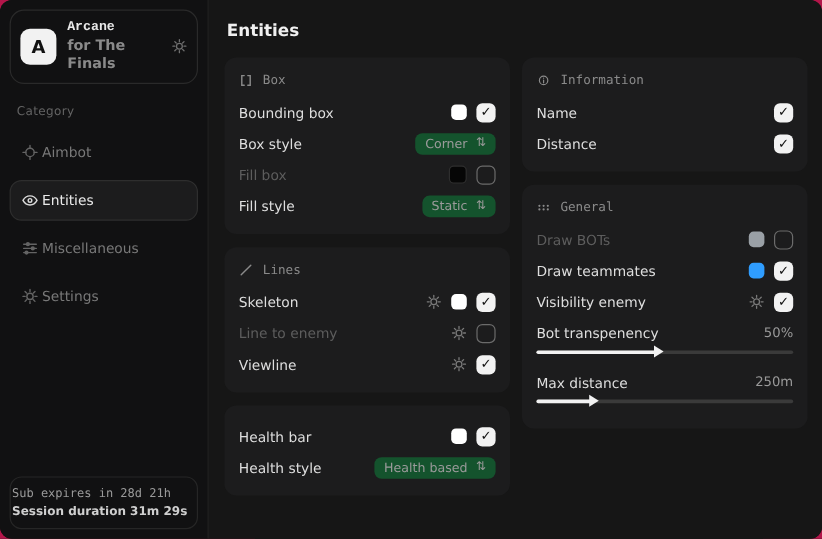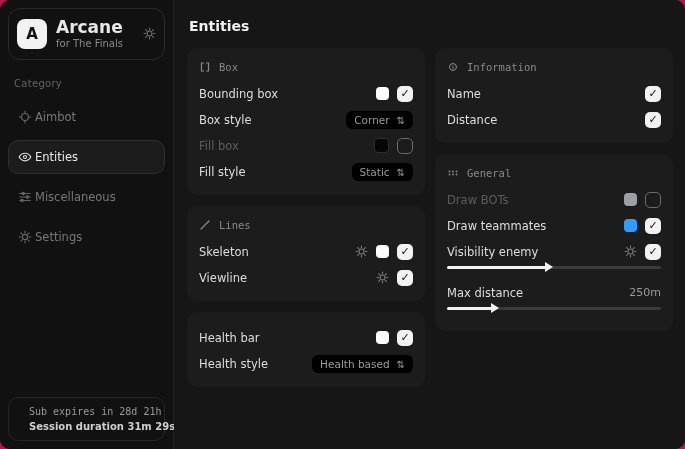--- a/index.html
+++ b/index.html
@@ -30,43 +30,43 @@
     border:1px solid #2a2a2a;border-radius:12px;
     display:flex;align-items:center;gap:9px;
   }
   .logo{
     width:30px;height:30px;border-radius:8px;
     background:#f2f2f2;color:#111;
     display:flex;align-items:center;justify-content:center;
     font-weight:bold;font-size:15px;
   }
   .brand-text{flex:1;line-height:1.25;}
-  .brand-title{font-size:17px;font-weight:bold;color:#e8e8e8;}
-  .brand-sub{font-size:10px;color:#8a8a8a;}
+  .brand-title{font-size:11px;font-weight:bold;color:#e8e8e8;font-family:Liberation Mono, monospace;}
+  .brand-sub{font-size:12px;color:#8a8a8a;font-weight:bold;}
   .icon{display:inline-flex;align-items:center;justify-content:center;color:#6f6f6f;}
   .icon svg{display:block;}
   .cat-label{
     margin:10px 14px 8px 14px;
     font-size:10px;color:#636363;letter-spacing:.3px;
   }
   .nav{display:flex;flex-direction:column;}
   .nav-item{
     display:flex;align-items:center;gap:3px;
     margin:3px 8px;padding:0 9px;height:32px;
     border-radius:10px;border:1px solid transparent;
     font-size:11.5px;color:#787878;cursor:pointer;
   }
   .nav-item .icon{color:#646464;}
   .nav-item.active{
     background:#1c1c1d;border-color:#2e2e2e;color:#e9e9e9;
   }
   .nav-item.active .icon{color:#dcdcdc;}
   .spacer{flex:1;}
   .sub-card{
-    margin:8px;padding:8px 20px;
+    margin:8px;padding:8px 1px;
     border:1px solid #262626;border-radius:10px;
   }
   .sub-line{
     font-family:"DejaVu Sans Mono","Liberation Mono",monospace;
     font-size:10px;color:#9a9a9a;margin-bottom:4px;white-space:nowrap;
   }
   .sess-line{font-size:10px;font-weight:bold;color:#cfcfcf;white-space:nowrap;}
   
   .main{flex:1;background:#161616;padding:12px 13px;box-sizing:border-box;overflow:hidden;}
   .page-title{font-size:14px;font-weight:bold;color:#f0f0f0;margin:6px 0 14px 2px;}
@@ -95,22 +95,22 @@
   .swatch.gray{background:#9aa0a6;}
   .swatch.blue{background:#2f9dff;}
   .cb{
     width:16px;height:16px;border-radius:5px;box-sizing:border-box;
     display:flex;align-items:center;justify-content:center;cursor:pointer;
     font-size:11px;line-height:1;
   }
   .cb.checked{background:#f2f2f2;color:#111;font-weight:bold;}
   .cb.unchecked{border:1.5px solid #6b6b6b;color:transparent;}
   .dropdown{
-    display:flex;align-items:flex-end;gap:7px;
-    background:#000000;border-radius:6px;
+    display:flex;align-items:flex-start;gap:7px;
+    background:#14532d;border-radius:6px;
     padding:3px 8px;cursor:pointer;
     font-size:10.5px;color:#9a9a9a;
   }
   .dd-icon{font-size:10px;color:#9a9a9a;}
   .mini-gear{color:#7a7a7a;cursor:pointer;}
   .val{font-size:11px;color:#9a9a9a;}
   .track{
     position:relative;height:3px;border-radius:2px;
     background:#3a3a3a;margin:3px 0 12px 0;cursor:pointer;
   }
@@ -256,20 +256,32 @@
               <span class="icon mini-gear">
                 <svg width="13" height="13" viewBox="0 0 24 24" fill="none" stroke="currentColor" stroke-width="2" stroke-linecap="round">
                     <circle cx="12" cy="12" r="4.5"></circle>
                     <path d="M12 2v3M12 19v3M2 12h3M19 12h3M4.9 4.9l2.2 2.2M16.9 16.9l2.2 2.2M19.1 4.9L16.9 7.1M7.1 16.9l-2.2 2.2"></path>
                   </svg>
               </span>
               <span class="swatch white"></span>
               <span class="cb checked">✓</span>
             </span>
           </div>
+          <div class="row disabled">
+            <span class="lbl">Line to enemy</span>
+            <span class="ctrls">
+              <span class="icon mini-gear">
+                <svg width="13" height="13" viewBox="0 0 24 24" fill="none" stroke="currentColor" stroke-width="2" stroke-linecap="round">
+                    <circle cx="12" cy="12" r="4.5"></circle>
+                    <path d="M12 2v3M12 19v3M2 12h3M19 12h3M4.9 4.9l2.2 2.2M16.9 16.9l2.2 2.2M19.1 4.9L16.9 7.1M7.1 16.9l-2.2 2.2"></path>
+                  </svg>
+              </span>
+              <span class="cb unchecked">✓</span>
+            </span>
+          </div>
           <div class="row">
             <span class="lbl">Viewline</span>
             <span class="ctrls">
               <span class="icon mini-gear">
                 <svg width="13" height="13" viewBox="0 0 24 24" fill="none" stroke="currentColor" stroke-width="2" stroke-linecap="round">
                     <circle cx="12" cy="12" r="4.5"></circle>
                     <path d="M12 2v3M12 19v3M2 12h3M19 12h3M4.9 4.9l2.2 2.2M16.9 16.9l2.2 2.2M19.1 4.9L16.9 7.1M7.1 16.9l-2.2 2.2"></path>
                   </svg>
               </span>
               <span class="cb checked">✓</span>
@@ -354,20 +366,24 @@
             <span class="ctrls">
               <span class="icon mini-gear">
                 <svg width="13" height="13" viewBox="0 0 24 24" fill="none" stroke="currentColor" stroke-width="2" stroke-linecap="round">
                     <circle cx="12" cy="12" r="4.5"></circle>
                     <path d="M12 2v3M12 19v3M2 12h3M19 12h3M4.9 4.9l2.2 2.2M16.9 16.9l2.2 2.2M19.1 4.9L16.9 7.1M7.1 16.9l-2.2 2.2"></path>
                   </svg>
               </span>
               <span class="cb checked">✓</span>
             </span>
           </div>
+          <div class="row">
+            <span class="lbl">Bot transpenency</span>
+            <span class="val">50%</span>
+          </div>
           <div class="track">
             <div class="fill" style="width:47%"></div>
             <div class="thumb" style="left:calc(47% - 3px)"></div>
           </div>
           <div class="row">
             <span class="lbl">Max distance</span>
             <span class="val">250m</span>
           </div>
           <div class="track">
             <div class="fill" style="width:22%"></div>

